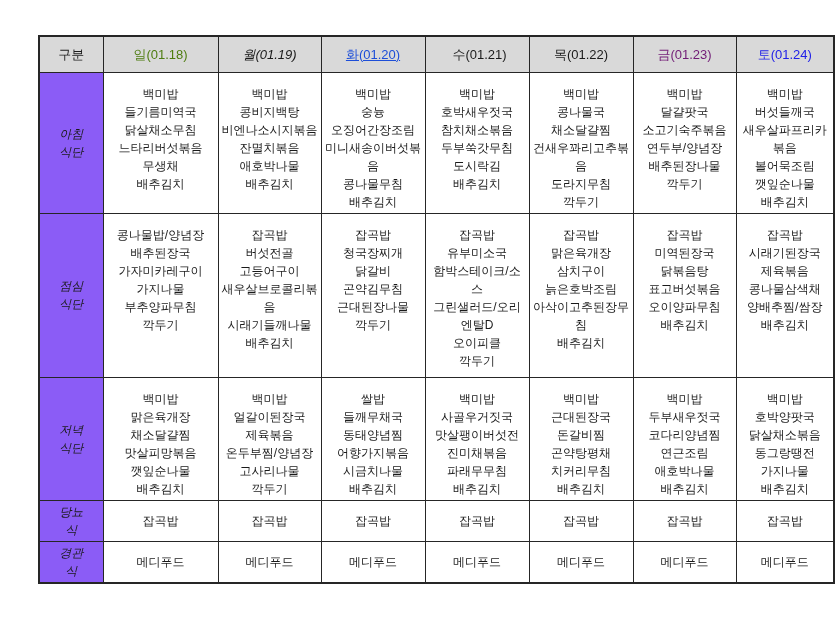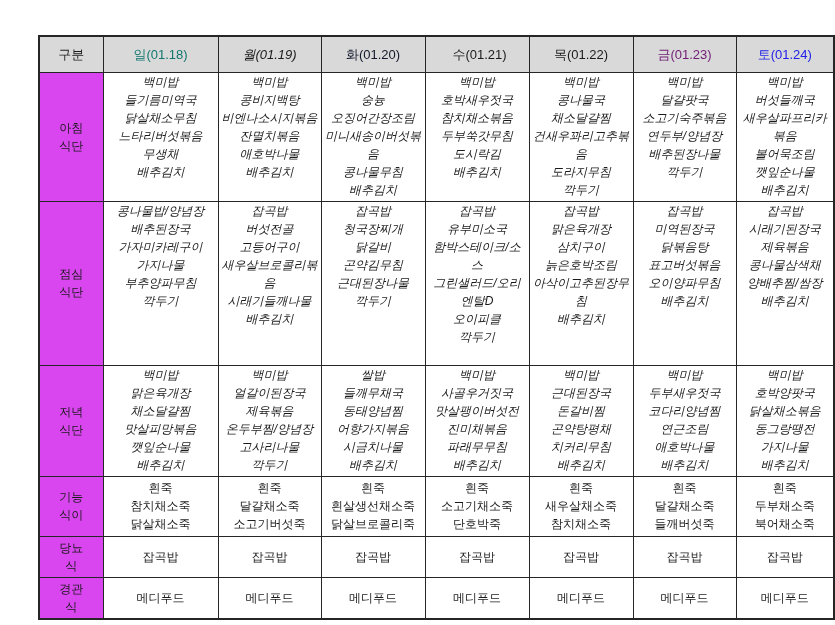--- a/index.html
+++ b/index.html
@@ -32,27 +32,27 @@
     white-space:pre-line;
     word-break:break-all;
     overflow:hidden;
   }
   table.menu-table th{
     background:#d9d9d9;
     font-weight:normal;
     font-size:13px;
   }
   td.row-label{
-    background:#d946ef;
+    background:#8b5cf6;
     font-size:13px;
+    font-style:italic;
   }
   td.menu-cell.valign-top{
     vertical-align:top;
-    padding-top:0;
-    font-style:italic;
+    padding-top:12px;
   }
 </style>
 </head>
 <body>
 
 <div class="menu-table-wrap">
   <table class="menu-table">
     <colgroup>
       <col style="width:64px">
       <col style="width:115px">
@@ -60,23 +60,23 @@
       <col style="width:104px">
       <col style="width:104px">
       <col style="width:104px">
       <col style="width:103px">
       <col style="width:98px">
     </colgroup>
 
     <tbody>
         <tr style="height:36px">
       <th>구분</th>
-      <th style="color: #0f766e;">일(01.18)</th>
+      <th style="color: #4d7c0f;">일(01.18)</th>
       <th style="color: rgb(26, 26, 26); font-style: italic;">월(01.19)</th>
-      <th style="color: #0f172a;">화(01.20)</th>
+      <th style="color: #1d4ed8; text-decoration: underline;">화(01.20)</th>
       <th style="color: rgb(26, 26, 26); padding-left: 7px;">수(01.21)</th>
       <th style="color: rgb(26, 26, 26); margin-left: 24px;">목(01.22)</th>
       <th style="color: #701a75;">금(01.23)</th>
       <th style="color: rgb(32, 32, 232); margin-left: 41px;">토(01.24)</th>
     </tr>
 
     <tr style="height:126px">
       <td class="row-label">아침
 식단</td>
       <td class="menu-cell valign-top">백미밥
@@ -211,45 +211,20 @@
 배추김치</td>
       <td class="menu-cell valign-top">백미밥
 호박양팟국
 닭살채소볶음
 동그랑땡전
 가지나물
 배추김치</td>
     </tr>
 
 
-    <tr style="height:60px">
-      <td class="row-label">기능
-식이</td>
-      <td class="menu-cell">흰죽
-참치채소죽
-닭살채소죽</td>
-      <td class="menu-cell">흰죽
-달걀채소죽
-소고기버섯죽</td>
-      <td class="menu-cell">흰죽
-흰살생선채소죽
-닭살브로콜리죽</td>
-      <td class="menu-cell">흰죽
-소고기채소죽
-단호박죽</td>
-      <td class="menu-cell">흰죽
-새우살채소죽
-참치채소죽</td>
-      <td class="menu-cell">흰죽
-달걀채소죽
-들깨버섯죽</td>
-      <td class="menu-cell">흰죽
-두부채소죽
-북어채소죽</td>
-    </tr>
 
     <tr style="height:30px">
       <td class="row-label">당뇨
 식</td>
       <td class="menu-cell">잡곡밥</td>
       <td class="menu-cell">잡곡밥</td>
       <td class="menu-cell">잡곡밥</td>
       <td class="menu-cell">잡곡밥</td>
       <td class="menu-cell">잡곡밥</td>
       <td class="menu-cell">잡곡밥</td>

